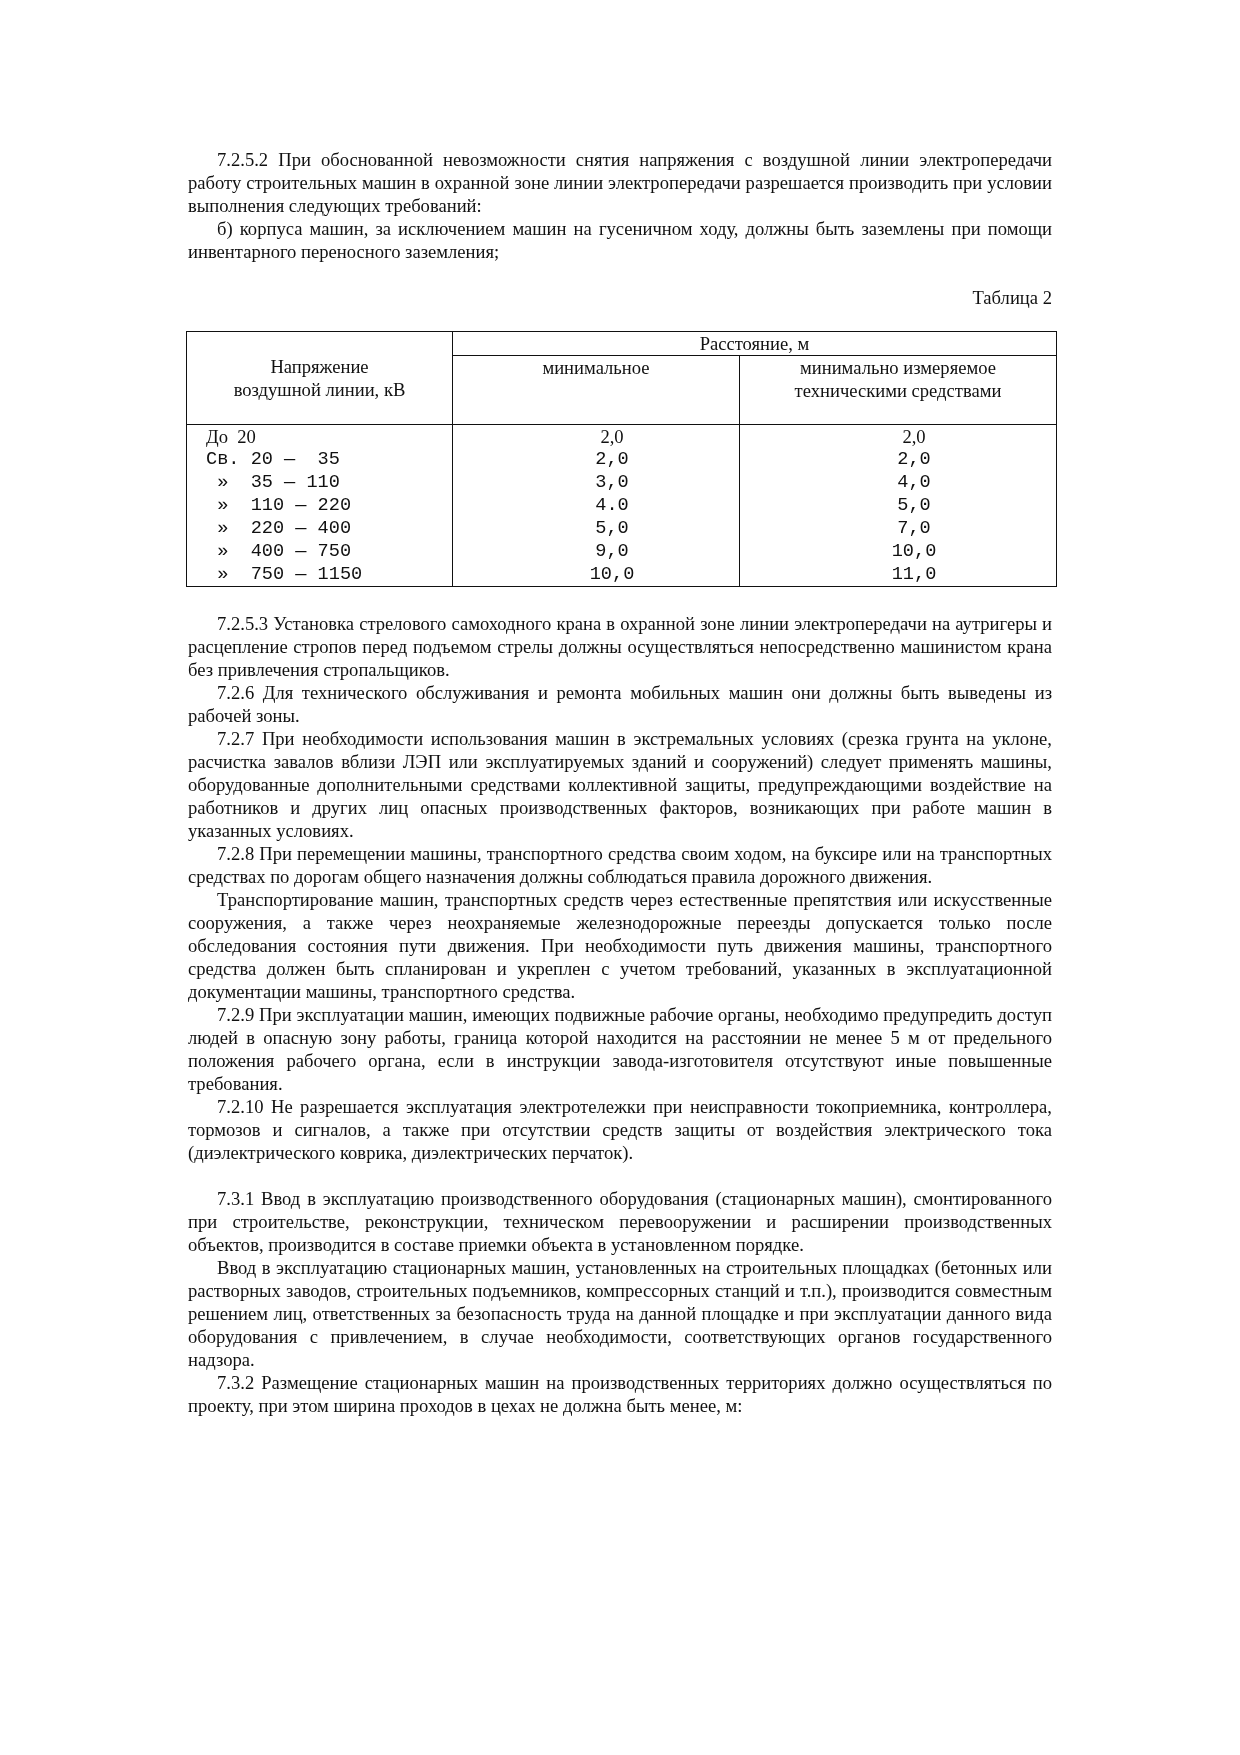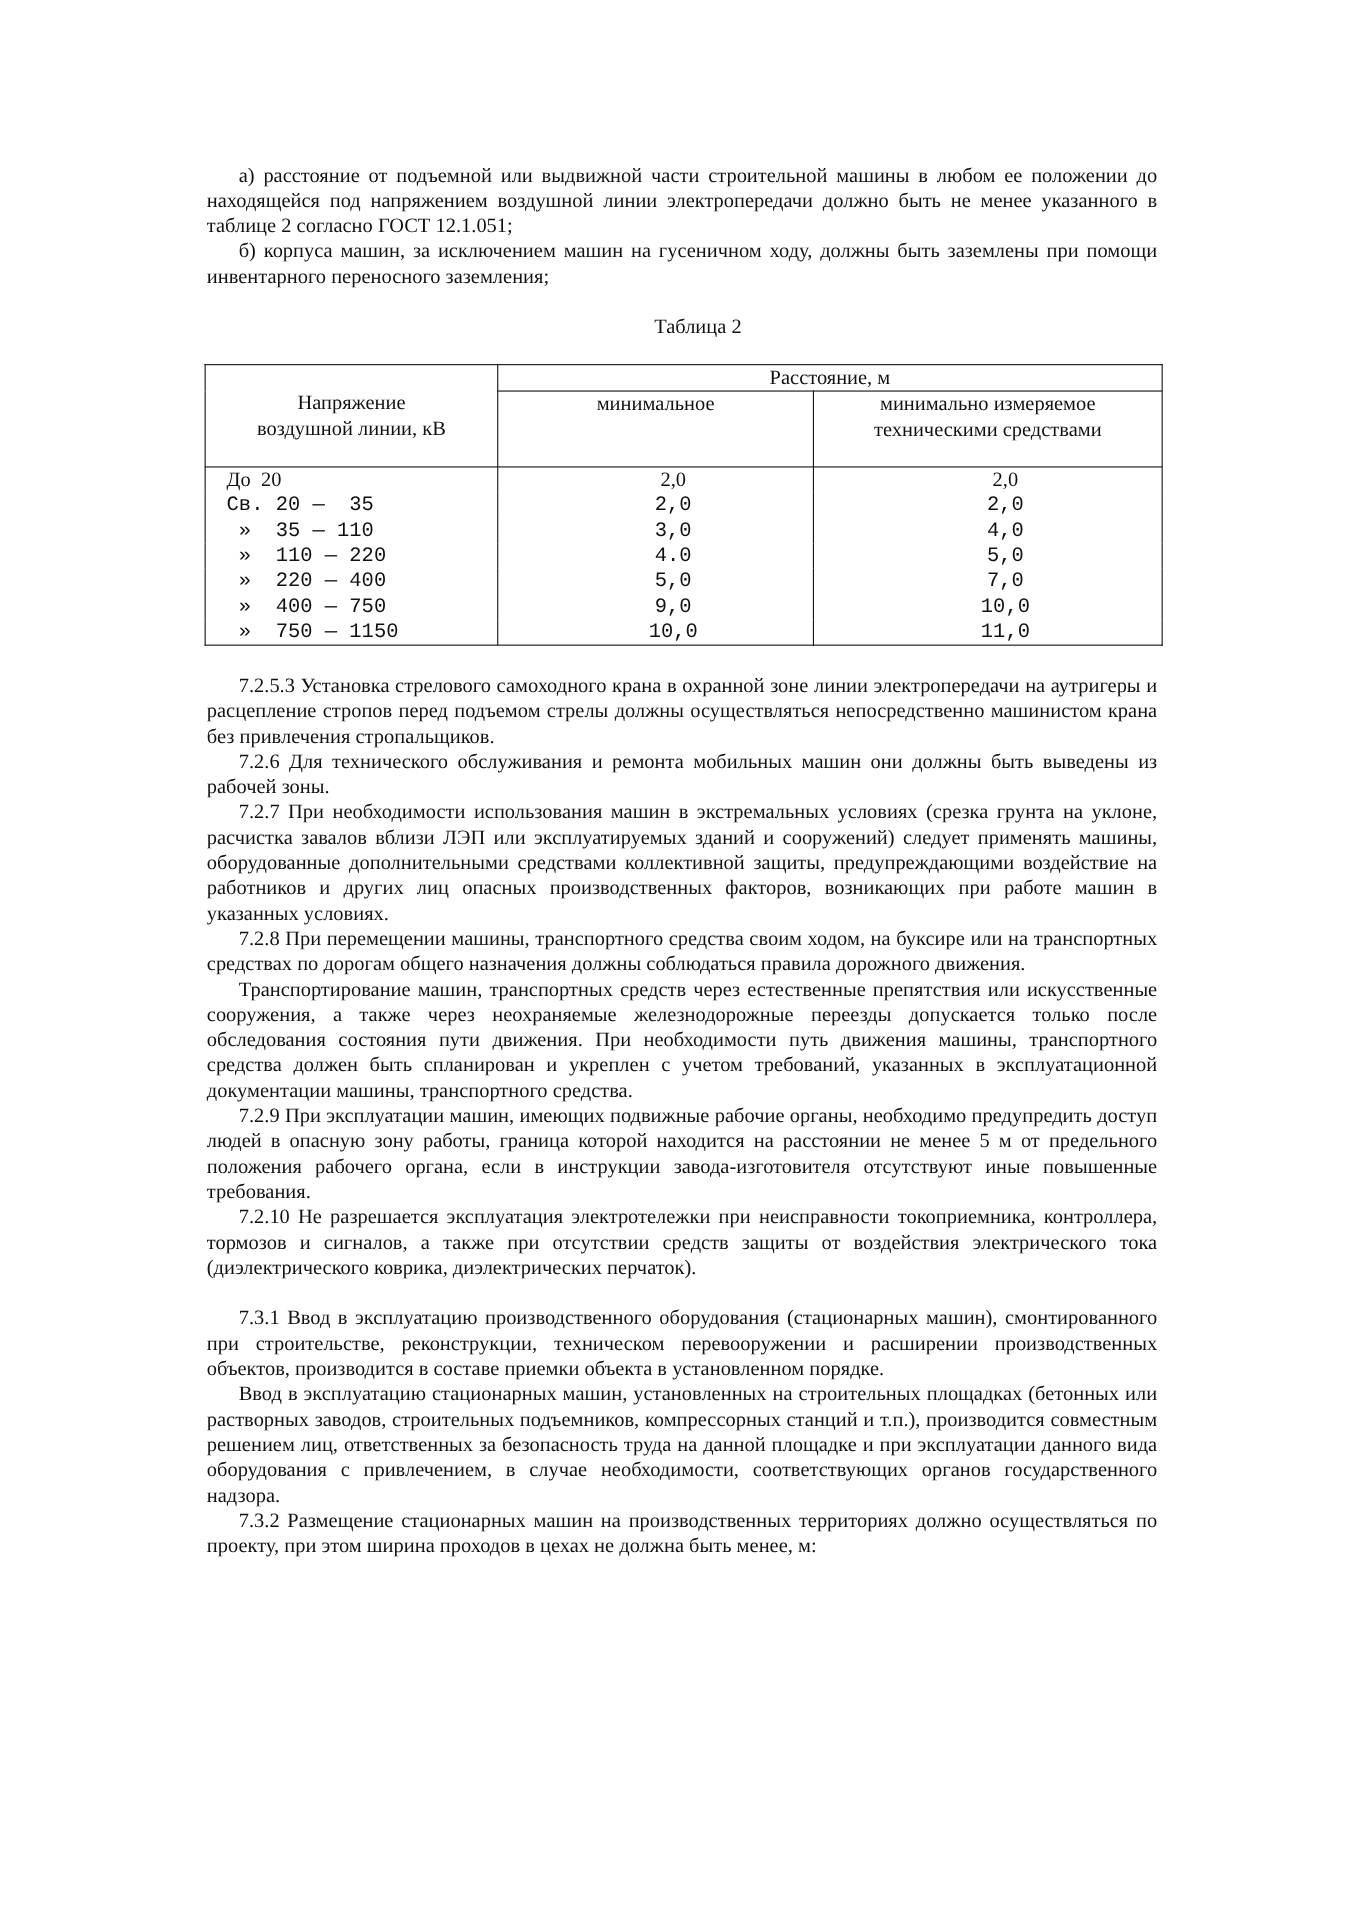--- a/index.html
+++ b/index.html
@@ -24,21 +24,21 @@
     line-height: 23px;
   }
   p {
     margin: 0;
     text-align: justify;
     text-indent: 29px;
   }
   .table-caption {
     margin-top: 23px;
     text-indent: 29px;
-    text-align: center;
+    text-align: right;
   }
   .table-wrap {
     position: relative;
     margin-left: -2px;
     margin-top: 22px;
     width: 871px;
   }
   table.data {
     width: 871px;
     border-collapse: collapse;
@@ -89,21 +89,21 @@
     font-weight: bold;
     text-align: center;
   }
   .after-heading { margin-top: 23px; font-family: Liberation Serif, serif; }
 </style>
 </head>
 <body>
 
 <div class="page">
 
-  <p>а) расстояние от подъемной или выдвижной части строительной машины в любом ее положении до находящейся под напряжением воздушной линии электропередачи должно быть не менее указанного в таблице 2 согласно ГОСТ 12.1.051;</p>
+  <p>7.2.5.2 При обоснованной невозможности снятия напряжения с воздушной линии электропередачи работу строительных машин в охранной зоне линии электропередачи разрешается производить при условии выполнения следующих требований:</p>
   <p>б) корпуса машин, за исключением машин на гусеничном ходу, должны быть заземлены при помощи инвентарного переносного заземления;</p>
 
   <p class="table-caption">Таблица 2</p>
 
   <div class="table-wrap">
     <table class="data">
       <thead>
         <tr>
           <th class="col-voltage" rowspan="2">
             <span>Напряжение</span><br>

